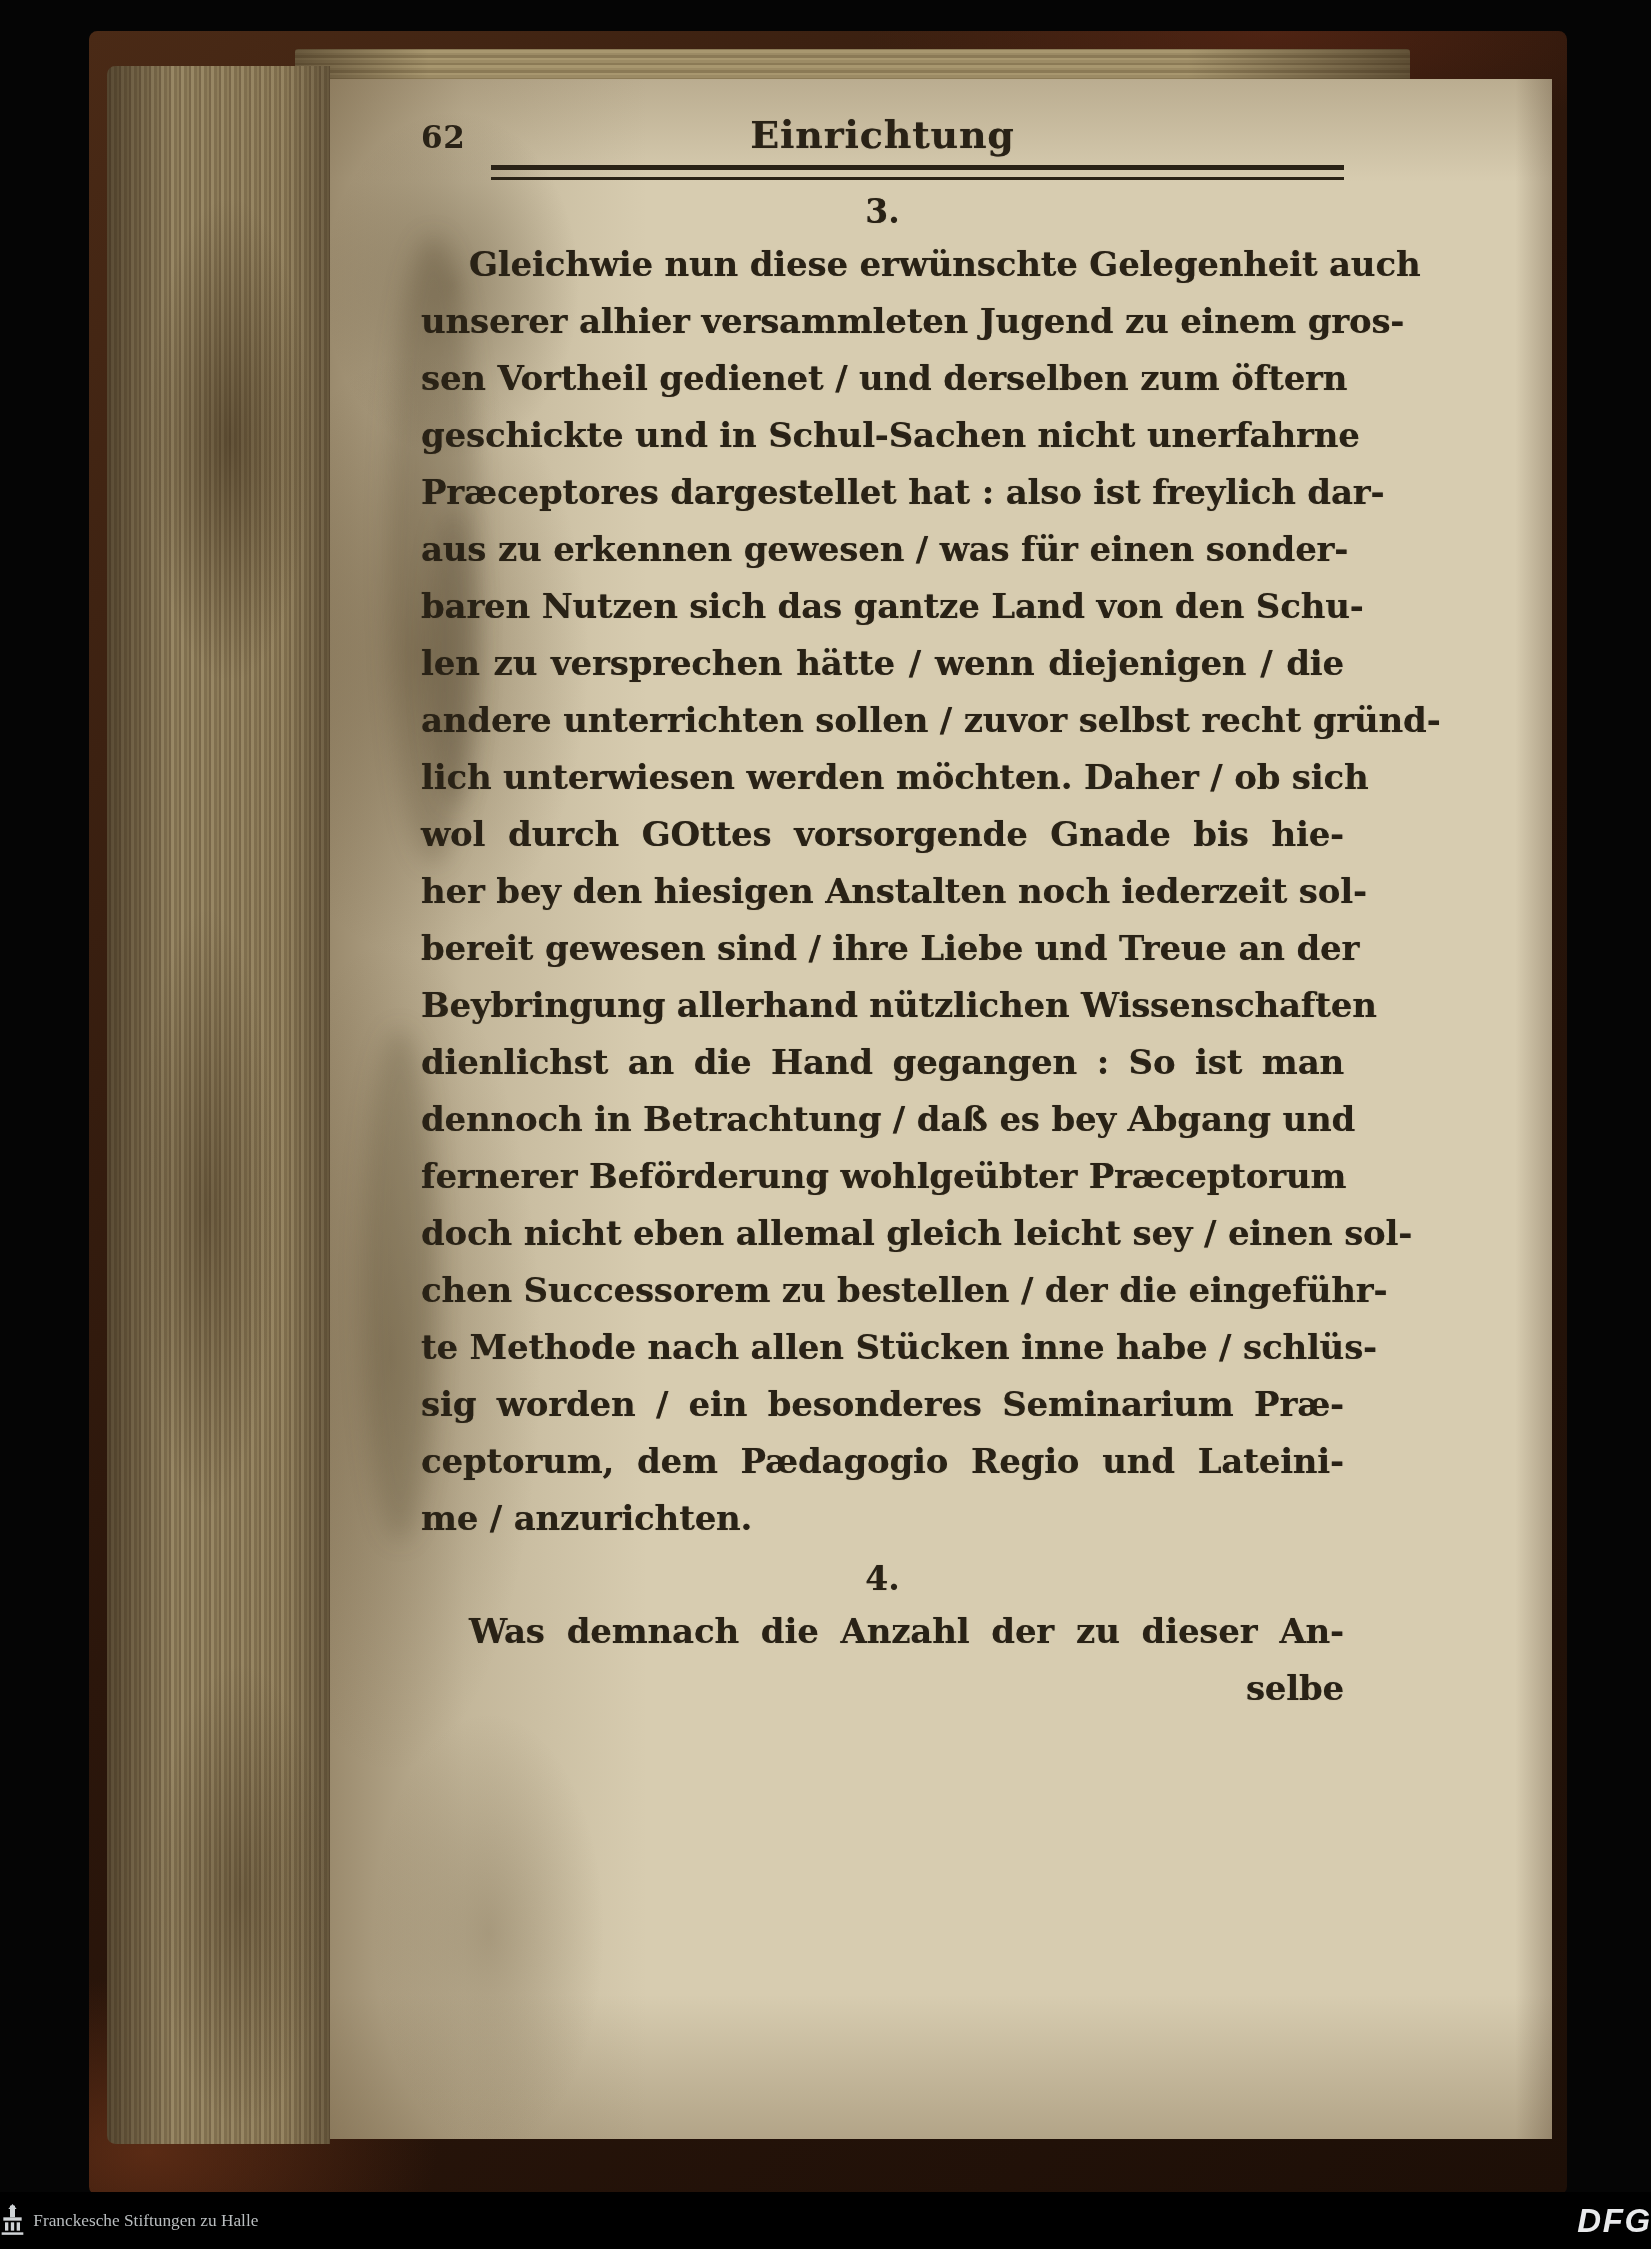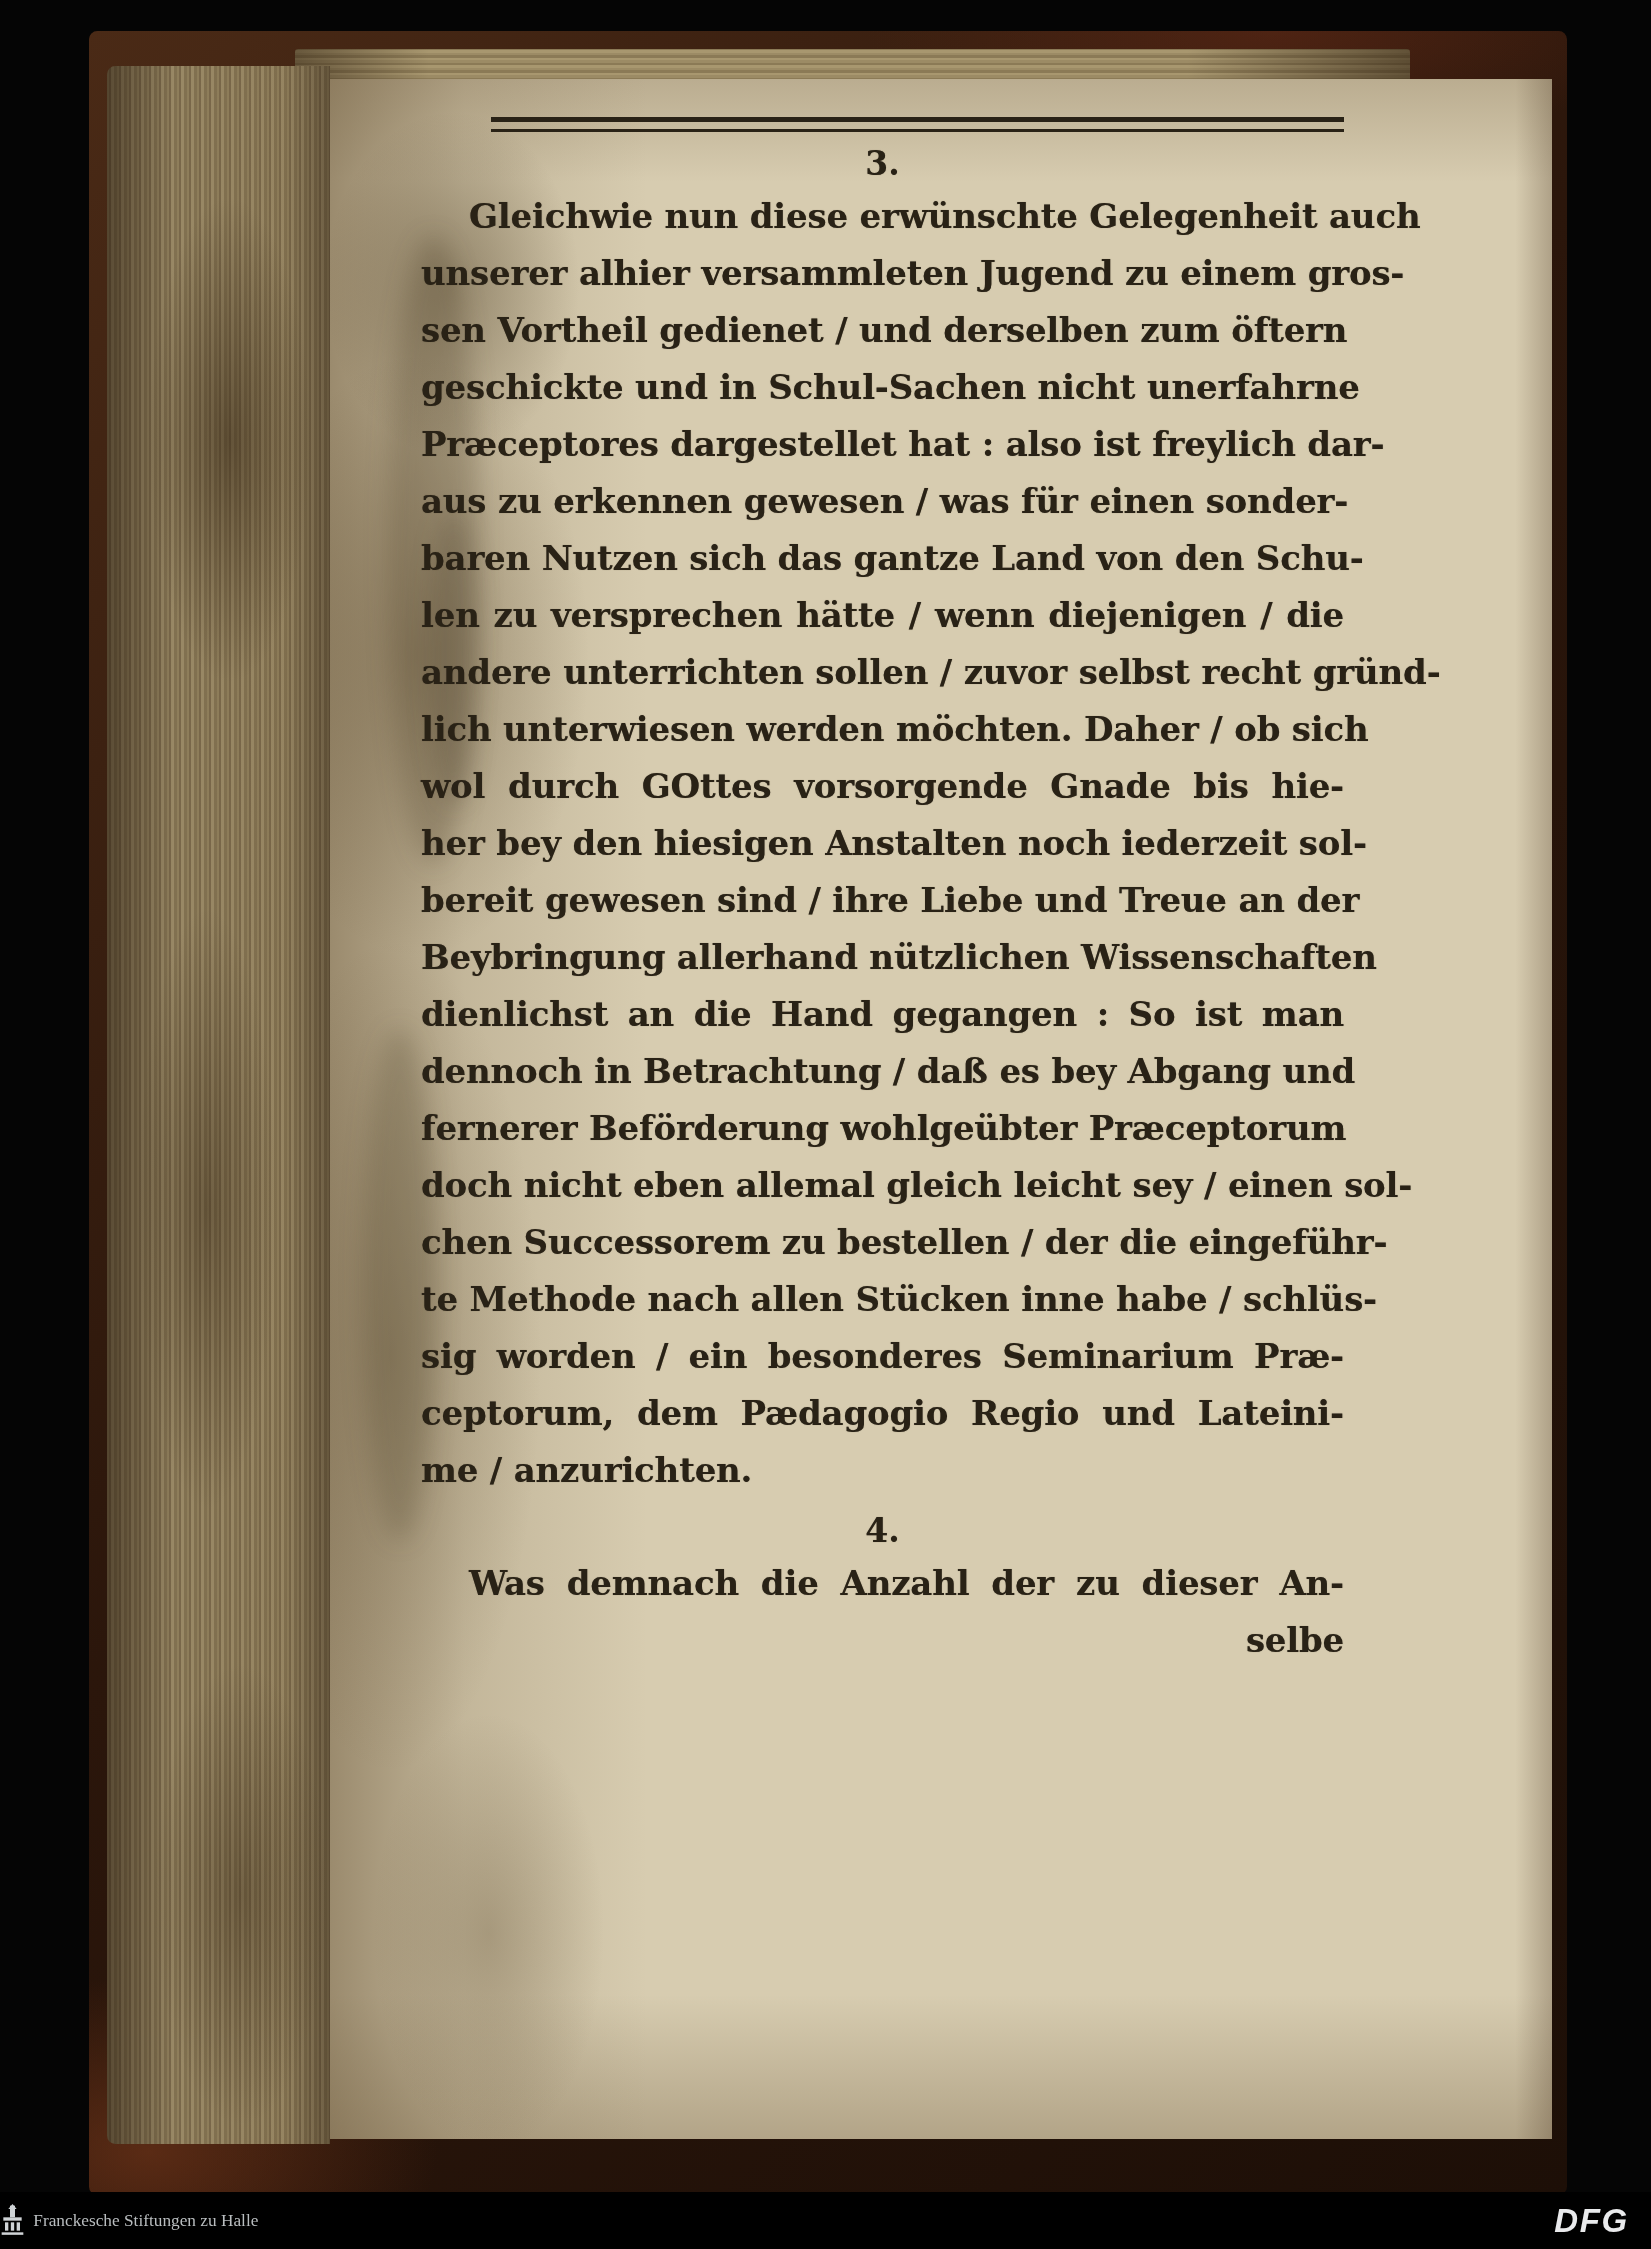--- a/index.html
+++ b/index.html
@@ -88,36 +88,40 @@
 
   .footer-bar{
     position:absolute;left:0;bottom:0;width:1652px;height:58px;background:#000;
     display:flex;align-items:center;justify-content:space-between;
   }
   .footer-left{display:flex;align-items:center;gap:8.3px;padding-left:0;}
   .footer-logo{width:25px;height:35px;flex:0 0 auto;}
   .library-name{color:var(--footer-text);font-size:17.3px;font-family:"Liberation Serif", serif;}
   .dfg-logo{
     color:#e9eaec;font-size:33px;font-weight:700;letter-spacing:1.7px;
-    font-family:"Liberation Sans", sans-serif;padding-right:23px;font-style:italic;
+    font-family:"Liberation Sans", sans-serif;font-style:italic;
   }
 </style>
 </head>
 <body>
 
 <div class="book">
   <div class="cover"></div>
   <div class="top-edges"></div>
   <div class="fore-edge"></div>
   <div class="page">
     <div class="stain stain-a"></div>
     <div class="stain stain-b"></div>
     <div class="stain stain-c"></div>
 
     <div class="text-col">
+      <div class="header-row">
+        <span class="page-num">62</span>
+        <span class="header-title">Einrichtung</span>
+      </div>
       <div class="rule"></div>
       <div id="sections">
           <div class="section-heading">3.</div>
           <div class="line indent">Gleichwie nun diese erwünschte Gelegenheit auch</div>
           <div class="line">unserer alhier versammleten Jugend zu einem gros-</div>
           <div class="line">sen Vortheil gedienet / und derselben zum öftern</div>
           <div class="line">geschickte und in Schul-Sachen nicht unerfahrne</div>
           <div class="line">Præceptores dargestellet hat : also ist freylich dar-</div>
           <div class="line">aus zu erkennen gewesen / was für einen sonder-</div>
           <div class="line">baren Nutzen sich das gantze Land von den Schu-</div>

